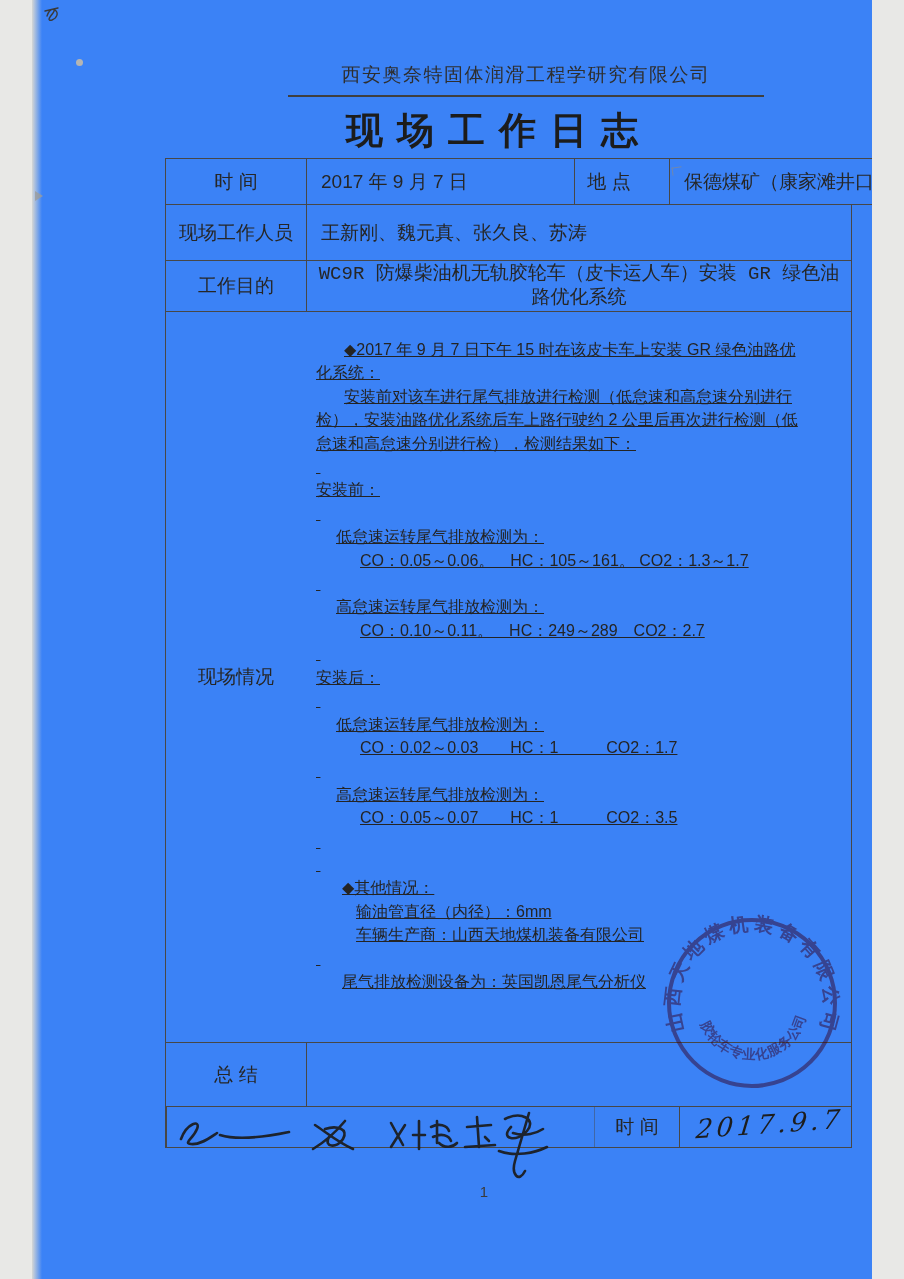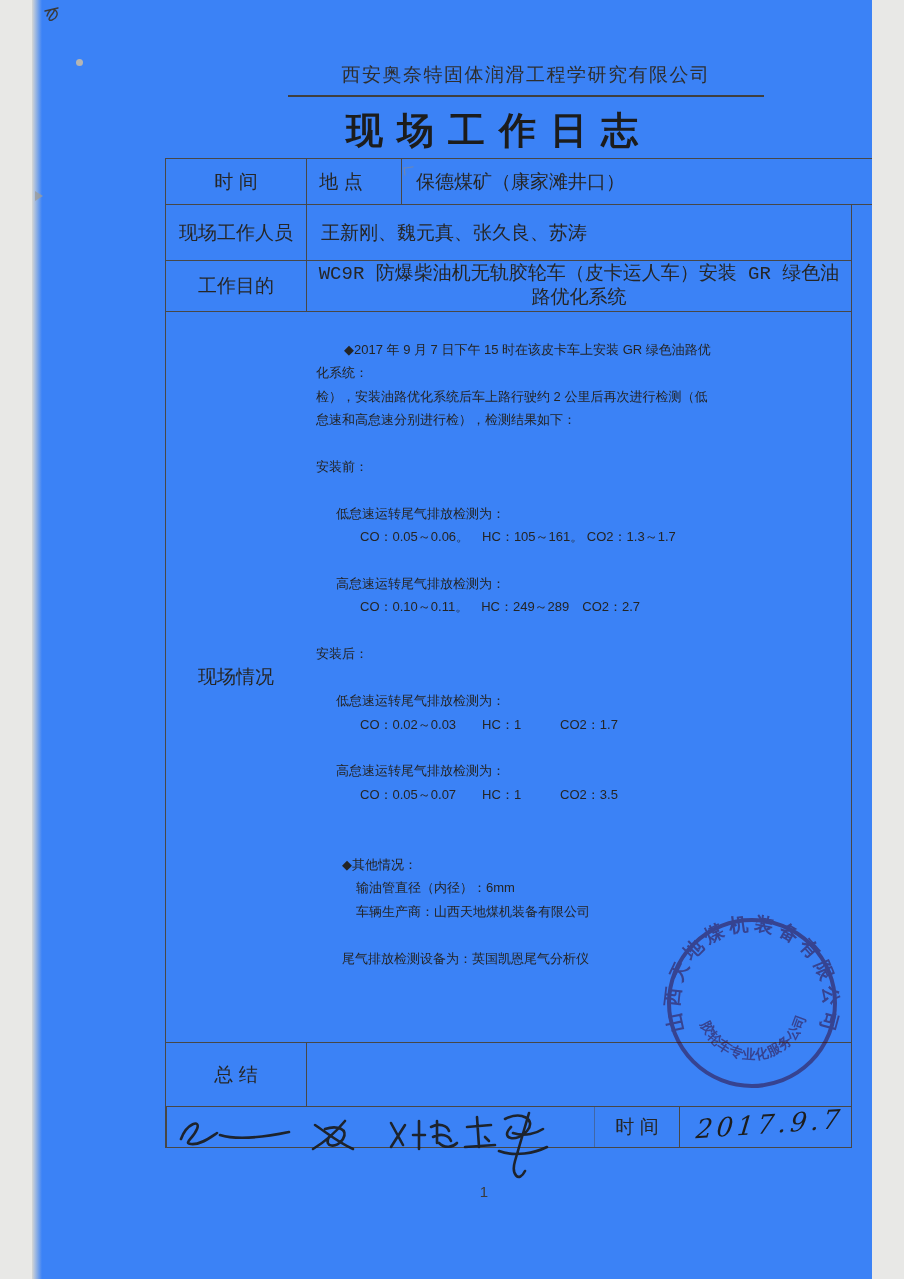--- a/index.html
+++ b/index.html
@@ -45,21 +45,21 @@
   .purpose-cell { justify-content:center; text-align:center; padding:4px 10px; line-height:24px; }
   .place-val { position:relative;margin-left:26px; }
   .place-val::before { 
     content:""; position:absolute; left:2px; top:8px; width:9px; height:7px;
     border-left:1.5px solid #8a8a8a; border-top:1.5px solid #8a8a8a; opacity:.65;
     transform:rotate(-8deg);
   }
   
   .sit-content {
     flex:1 1 auto; align-self:stretch; display:block;
-    padding:26px 6px 0 10px; font-size:13px; line-height:23.4px; color:#242424;
+    padding:26px 6px 0 10px; font-size:16px; line-height:23.4px; color:#242424;text-decoration:underline;
   }
   .ln { min-height:23.4px; white-space:pre; }
   .ln.ind1 { padding-left:20px; }
   .ln.ind2 { text-indent:28px; white-space:normal; }
   .ln.ind3 { padding-left:44px; }
   .ln.ind15 { padding-left:26px; }
   .ln.ind2x { padding-left:40px; }
   
   .sig-cell { position:relative; flex:1 1 auto; border-left:1.6px solid #474747; }
   .time2-cell { width:85px; flex:0 0 85px; justify-content:center; border-left:1.6px solid rgba(71,71,71,.45); }
@@ -93,39 +93,41 @@
   </svg>
   <div class="dot-mark"></div>
   <div class="speck-left"></div>
   <div class="speck-tr"></div>
 
   <div class="company">西安奥奈特固体润滑工程学研究有限公司</div>
   <div class="doc-title">现场工作日志</div>
 
   <div class="row r1 first">
     <div class="cell label w-label">时  间</div>
+    <div class="cell value w-timeval">2017 年 9 月 7 日</div>
     <div class="cell label w-placelab">地 点</div>
     <div class="cell value flex1 place-val">保德煤矿（康家滩井口）</div>
   </div>
 
   <div class="row r2">
     <div class="cell label w-label">现场工作人员</div>
     <div class="cell value flex1">王新刚、魏元真、张久良、苏涛</div>
   </div>
 
   <div class="row r3">
     <div class="cell label w-label">工作目的</div>
     <div class="cell flex1 purpose-cell">WC9R 防爆柴油机无轨胶轮车（皮卡运人车）安装 GR 绿色油路优化系统</div>
   </div>
 
   <div class="row r4">
     <div class="cell label w-label">现场情况</div>
     <div class="sit-content">
         <div class="ln ind2">◆2017 年 9 月 7 日下午 15 时在该皮卡车上安装 GR 绿色油路优</div>
         <div class="ln ">化系统：</div>
+        <div class="ln ind2">安装前对该车进行尾气排放进行检测（低怠速和高怠速分别进行</div>
         <div class="ln ">检），安装油路优化系统后车上路行驶约 2 公里后再次进行检测（低</div>
         <div class="ln ">怠速和高怠速分别进行检），检测结果如下：</div>
         <div class="ln blank">&nbsp;</div>
         <div class="ln ">安装前：</div>
         <div class="ln blank">&nbsp;</div>
         <div class="ln ind1">低怠速运转尾气排放检测为：</div>
         <div class="ln ind3">CO：0.05～0.06。　HC：105～161。 CO2：1.3～1.7</div>
         <div class="ln blank">&nbsp;</div>
         <div class="ln ind1">高怠速运转尾气排放检测为：</div>
         <div class="ln ind3">CO：0.10～0.11。　HC：249～289　CO2：2.7</div>

